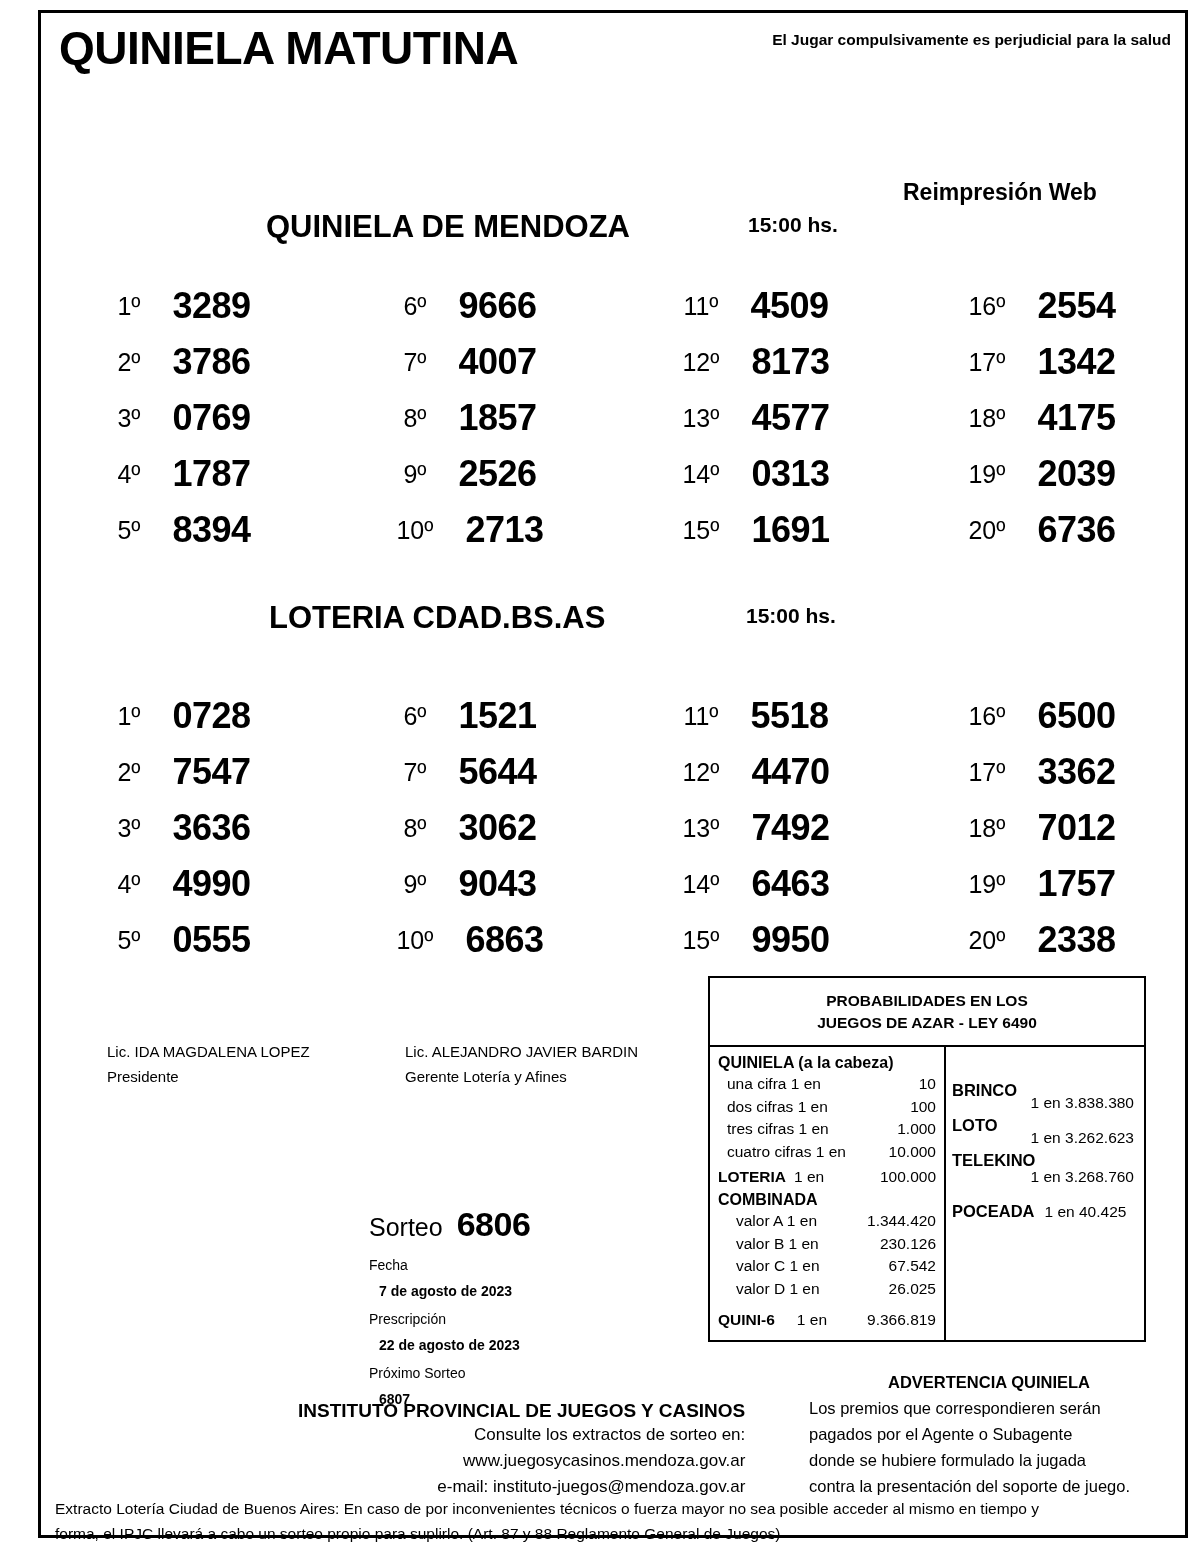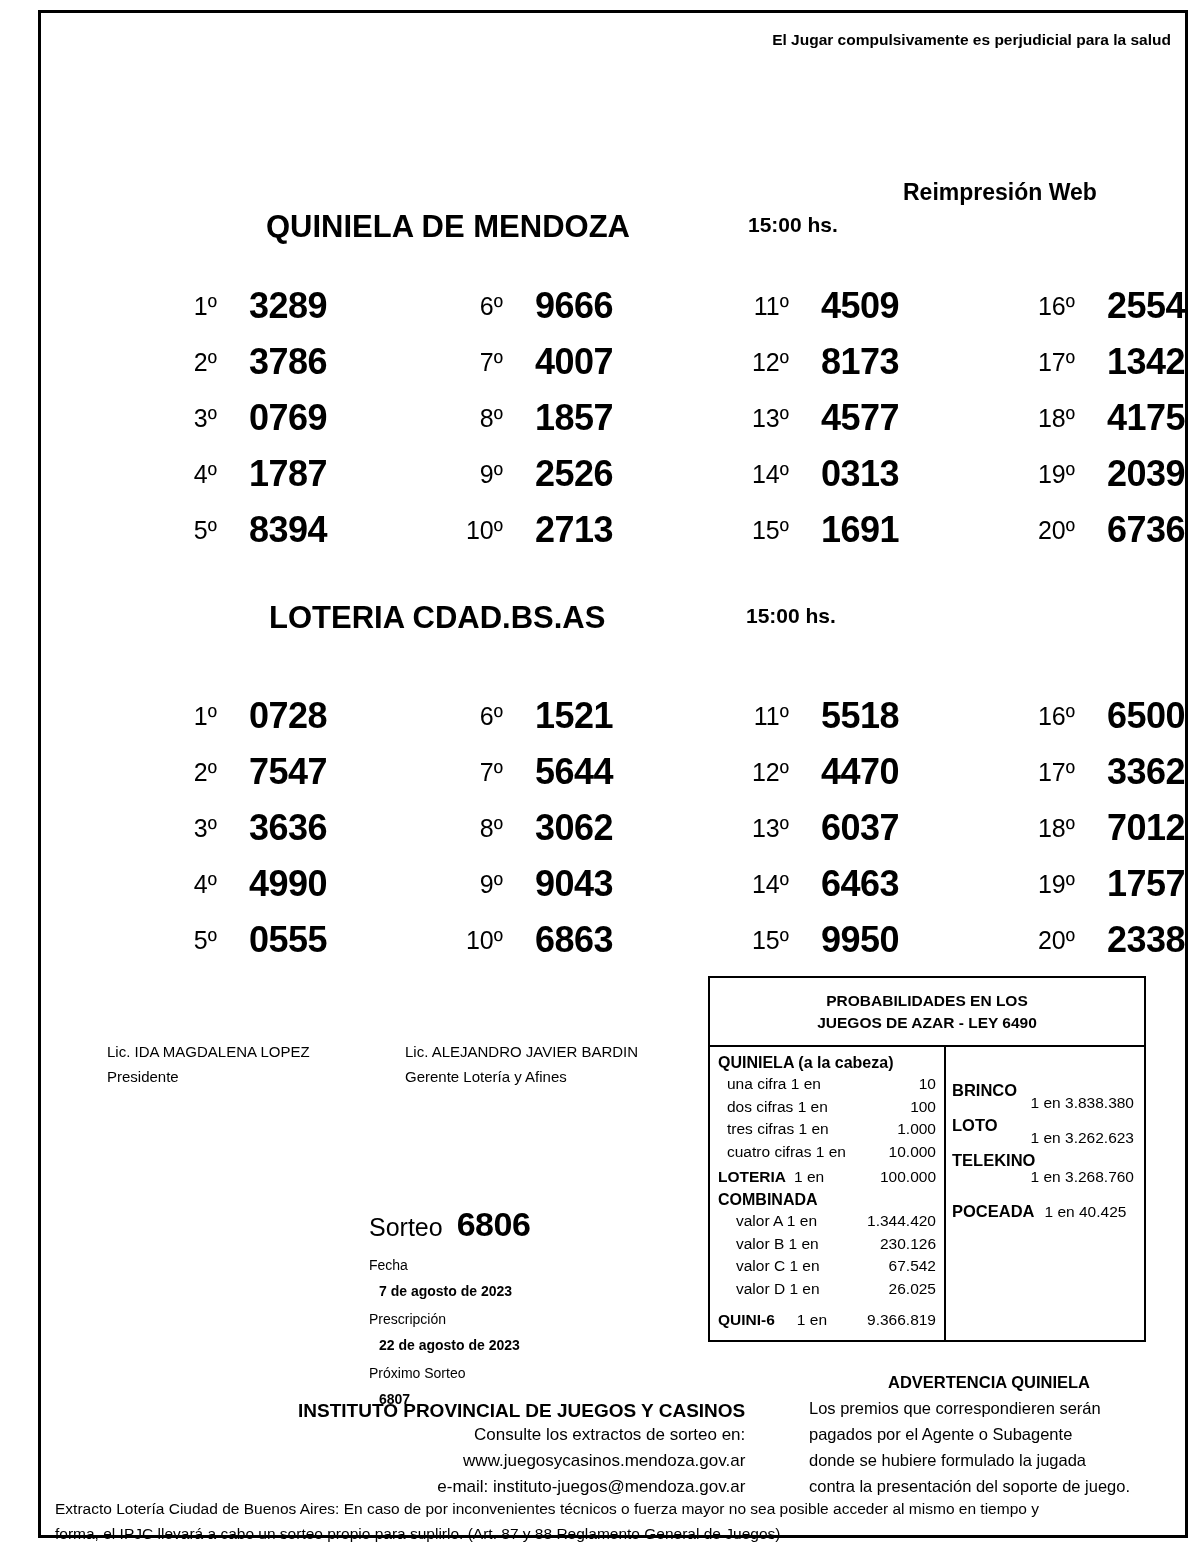--- a/index.html
+++ b/index.html
@@ -71,21 +71,21 @@
     position: absolute;
     left: 0;
     width: 1144px;
     display: grid;
     grid-template-columns: repeat(4, 286px);
     grid-auto-rows: 56px;
   }
   .cell {
     display: flex;
     align-items: center;
-    justify-content: flex-end;
+    justify-content: center;
     white-space: nowrap;
     gap: 23px;
   }
   .pos {
     font-size: 25px;
     font-weight: normal;
     margin-right: 9px;
   }
   .num {
     font-size: 36px;
@@ -247,20 +247,21 @@
     font-size: 15.5px;
     line-height: 25px;
   }
 </style>
 </head>
 <body>
 
 <div class="page">
   <div class="frame">
 
+    <div class="masthead">QUINIELA MATUTINA</div>
     <div class="warn-top">El Jugar compulsivamente es perjudicial para la salud</div>
 
     <div class="reimpresion" style="left:862px; top:166px;">Reimpresión Web</div>
 
     <div class="section" style="top:0;">
       <div class="sec-title" style="left:225px; top:196px;">QUINIELA  DE MENDOZA</div>
       <div class="sec-time" style="left:707px; top:200px;">15:00 hs.</div>
       <div class="grid" style="top:265px;">
         <div class="cell">
             <span class="pos">1º</span>
@@ -390,21 +391,21 @@
         <div class="cell">
             <span class="pos">3º</span>
             <span class="num">3636</span>
           </div>
         <div class="cell">
             <span class="pos">8º</span>
             <span class="num">3062</span>
           </div>
         <div class="cell">
             <span class="pos">13º</span>
-            <span class="num">6037</span>
+            <span class="num">7492</span>
           </div>
         <div class="cell">
             <span class="pos">18º</span>
             <span class="num">7012</span>
           </div>
 
         <div class="cell">
             <span class="pos">4º</span>
             <span class="num">4990</span>
           </div>

